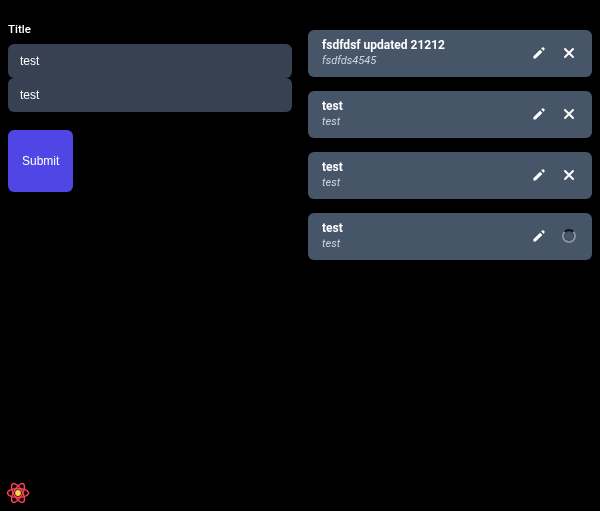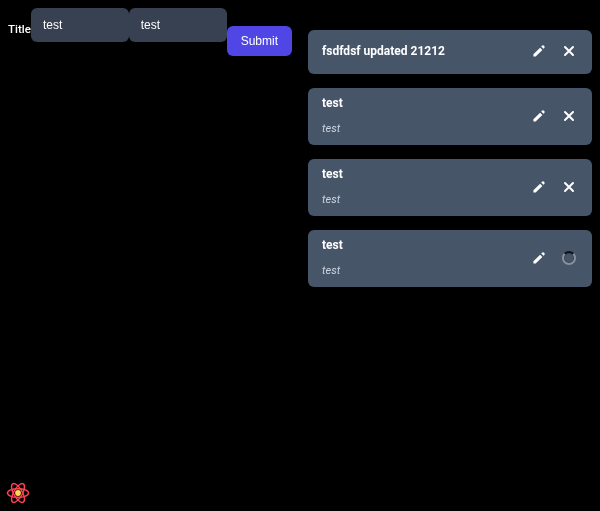--- a/index.html
+++ b/index.html
@@ -15,21 +15,21 @@
     display: flex;
     flex-direction: row;
     gap: 16px;
     padding: 8px;
     width: 100%;
     height: 100%;
   }
   .form-col {
     flex: 1 1 50%;
     display: flex;
-    flex-direction: row;
+    flex-direction: column;
   }
   .list-col {
     flex: 1 1 50%;
     display: flex;
     flex-direction: column;
     gap: 14px;
     padding-top: 22px;
   }
   .form-label {
     font-size: 11.5px;
@@ -50,40 +50,40 @@
     outline: none;
   }
   .text-input::placeholder { color: #9ca3af; }
   .submit-btn {
     margin-top: 18px;
     align-self: flex-start;
     background: #4f46e5;
     color: #fff;
     border: none;
     border-radius: 6px;
-    padding: 8px 14px;
+    padding: 24px 14px;
     font-size: 12px;
     font-weight: 500;
     cursor: pointer;
   }
   .card {
     background: #475569;
     border-radius: 6px;
     padding: 8px 14px 10px 14px;
     display: flex;
     flex-direction: row;
     align-items: center;
     gap: 12px;
     min-height: 44px;
   }
   .card-text {
     flex: 1 1 auto;
     display: flex;
     flex-direction: column;
-    gap: 12px;
+    gap: 2px;
     overflow: hidden;
   }
   .card-title {
     font-size: 12px;
     font-weight: 700;
     color: #fff;
     white-space: nowrap;
     overflow: hidden;
     text-overflow: ellipsis;
   }
@@ -133,20 +133,21 @@
     <label class="form-label">Title</label>
     <input class="text-input" type="text" value="test" style="">
     <input class="text-input" type="text" value="test" style="">
     <button class="submit-btn">Submit</button>
   </div>
 
   <div class="list-col" id="list-col">
       <div class="card">
         <div class="card-text">
           <div class="card-title">fsdfdsf updated 21212</div>
+          <div class="card-desc">fsdfds4545</div>
         </div>
         <div class="icon-btn">
           <svg viewBox="0 0 20 20" fill="currentColor">
             <path d="M13.586 3.586a2 2 0 112.828 2.828l-.793.793-2.828-2.828.793-.793zM11.379 5.793L3 14.172V17h2.828l8.38-8.379-2.83-2.828z"></path>
           </svg>
         </div>
         <div class="icon-btn">
           <svg viewBox="0 0 20 20" fill="none" stroke="currentColor" stroke-width="2.5" stroke-linecap="round">
             <path d="M5 5l10 10M15 5L5 15"></path>
           </svg>

